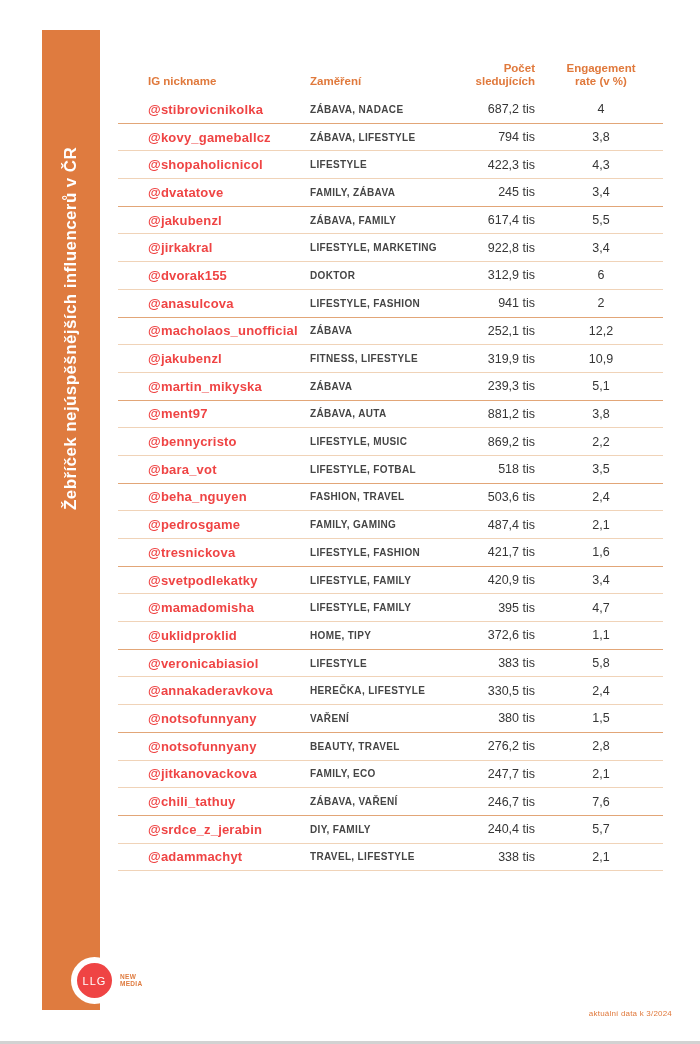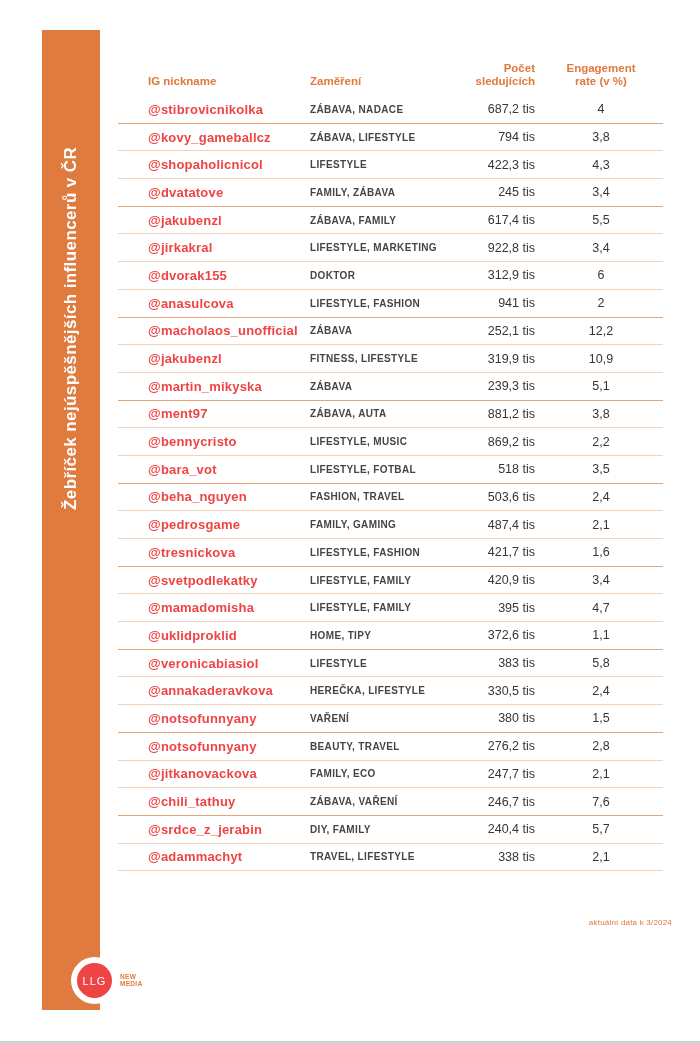--- a/index.html
+++ b/index.html
@@ -56,21 +56,21 @@
     border-radius:50%; background:#ef4444; color:#fff;
     display:flex; align-items:center; justify-content:center;
     font-size:11px; letter-spacing:1px; font-weight:400;
   }
   .logo-sub {
     position:absolute; left:120px; top:973px; width:26px;
     color:#DF7B3F; font-size:6.5px; font-weight:700; line-height:1.15;
     letter-spacing:.3px;
   }
   .footer-note {
-    position:absolute; right:28px; top:918px;
+    position:absolute; right:28px; top:1009px;
     color:#E0793C; font-size:8px; letter-spacing:.2px;
   }
   .page-bottom-edge {
     position:absolute; left:0; bottom:0; width:100%; height:3px;
     background:#d2d2d2;
   }
 </style>
 </head>
 <body>
 

